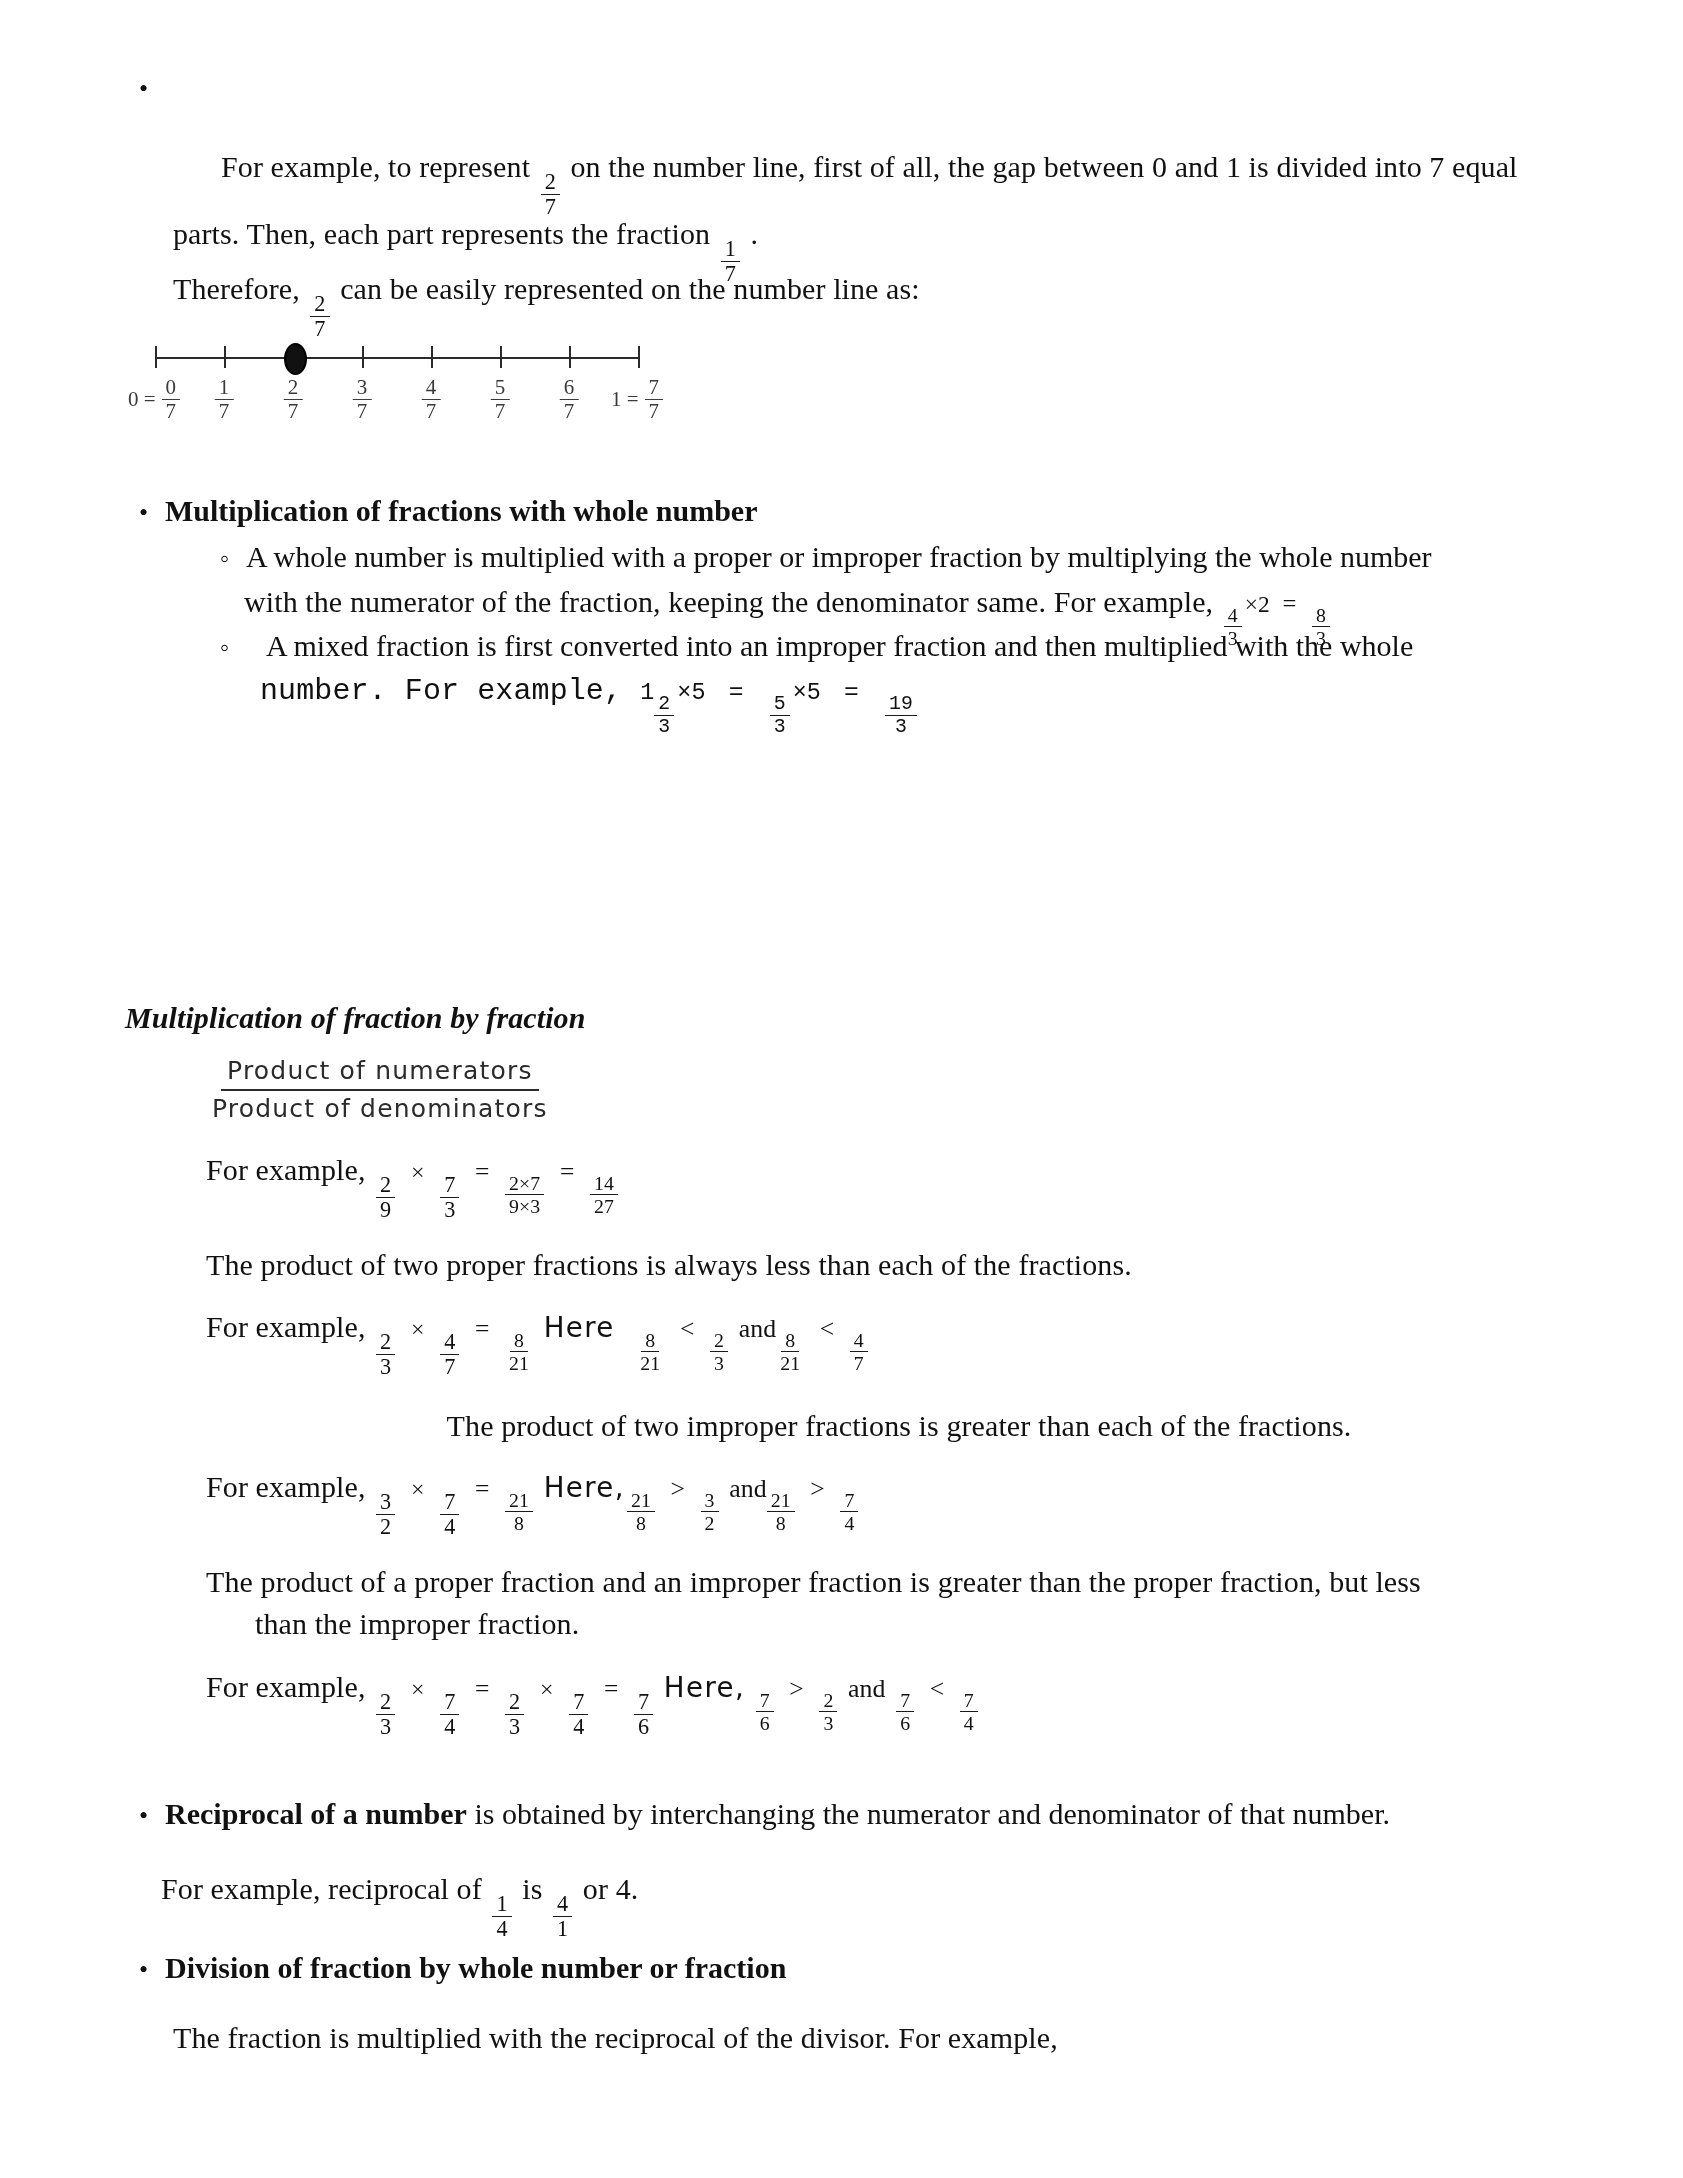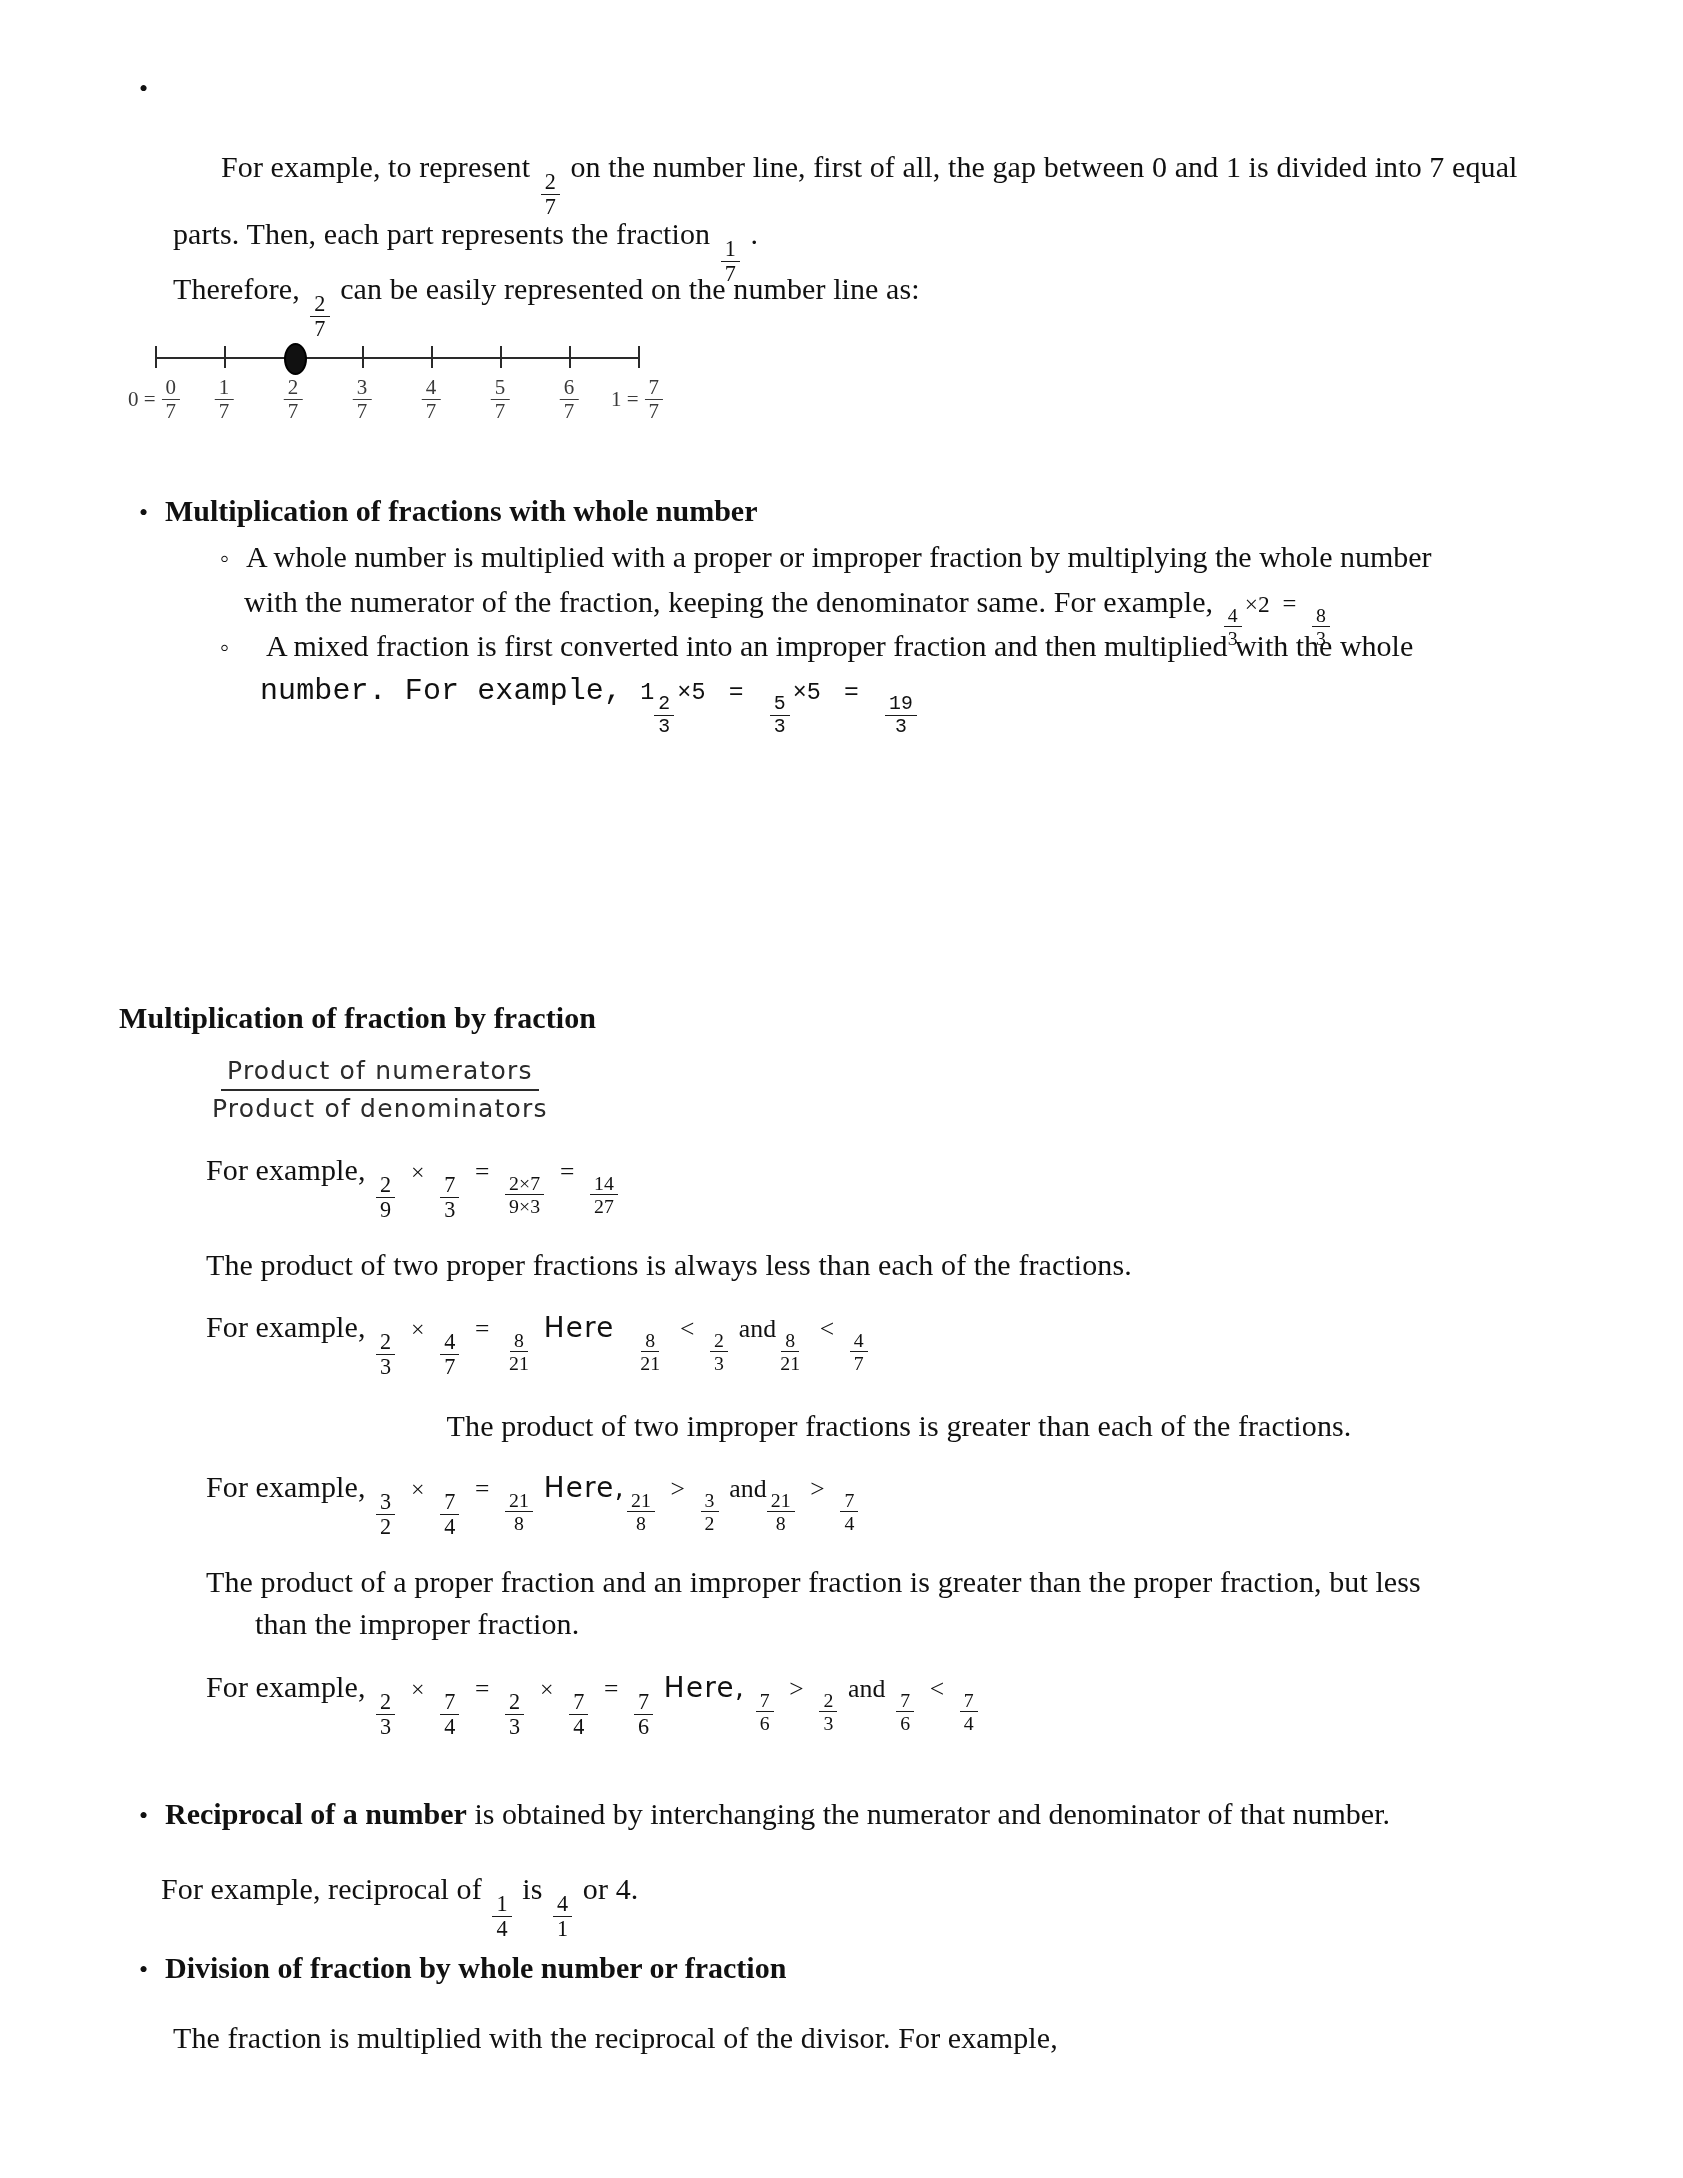--- a/index.html
+++ b/index.html
@@ -291,21 +291,21 @@
       <span class="num">5</span>
       <span class="den">3</span>
     </span><span style="font-size:.78em">×5</span>
     <span class="op" style="font-size:.82em">=</span>
     <span class="frac sm">
       <span class="num">19</span>
       <span class="den">3</span>
     </span>
   </div>
 
-  <div class="blk bold" style="left:119px; top:998px; width:891px;">Multiplication of fraction by fraction</div>
+  <div class="blk bold" style="left:125px; top:998px; width:891px;font-style:italic;">Multiplication of fraction by fraction</div>
 
   <div class="blk" style="left:206px; top:1055px; width:1386px;">
     <span class="bigfrac">
       <span class="num">Product of numerators</span>
       <span class="den">Product of denominators</span>
     </span>
   </div>
 
   <div class="blk" style="left:206px; top:1150px; width:1386px;">
     <span>For  example,</span>

